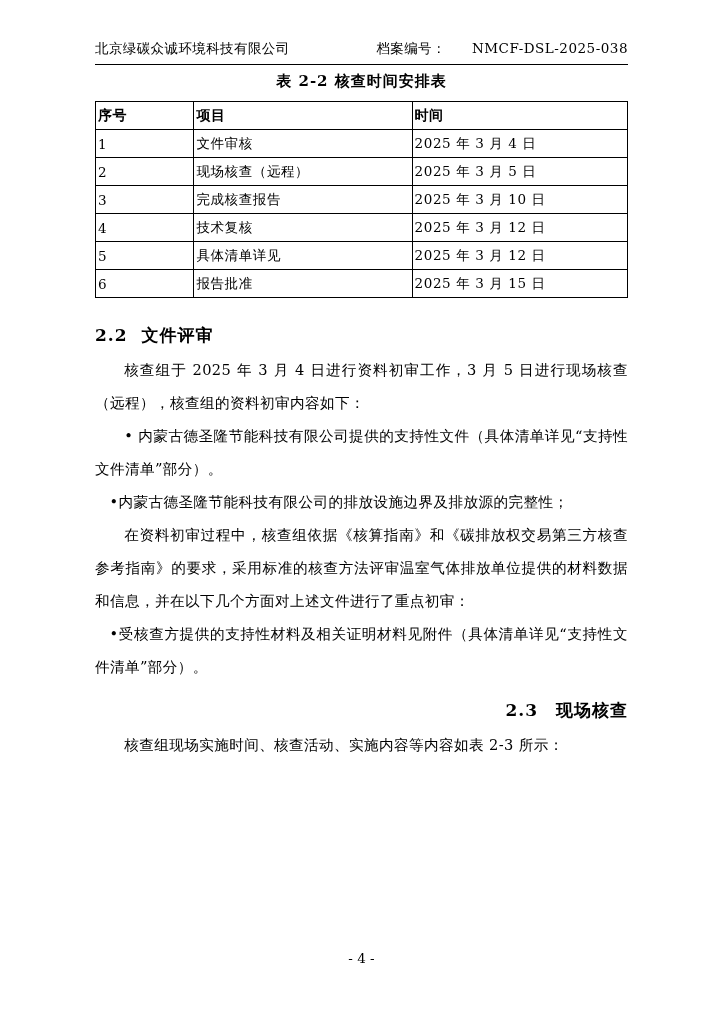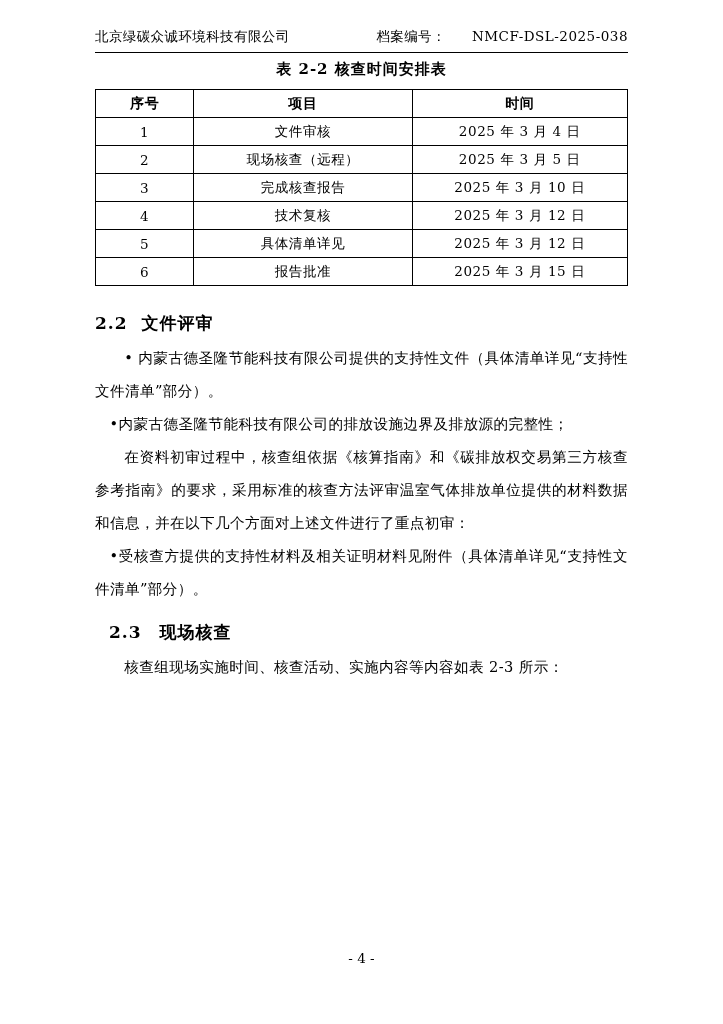--- a/index.html
+++ b/index.html
@@ -15,21 +15,21 @@
     margin: 0 auto;
     box-sizing: border-box;
     font-family: "DejaVu Serif", "Liberation Serif", serif;
     color: #000;
     overflow: hidden;
   }
   .content {
     position: absolute;
     left: 95px;
     right: 95px;
-    top: 28px;
+    top: 40px;
   }
   
   .doc-header {
     display: flex;
     justify-content: space-between;
     align-items: baseline;
     font-size: 13.5px;
     letter-spacing: 0.4px;
     padding-bottom: 4px;
   }
@@ -57,21 +57,21 @@
   }
   
   table.sched {
     border-collapse: collapse;
     width: 100%;
     table-layout: fixed;
     font-size: 13.5px;
   }
   table.sched th, table.sched td {
     border: 1px solid #000;
-    text-align: center;
+    text-align: left;
     height: 25px;
     padding: 1px 2px;
     letter-spacing: 0.6px;
     font-weight: normal;
   }
   table.sched th {
     font-weight: bold;
     font-size: 14px;
   }
   table.sched col.c1 { width: 18.5%; }
@@ -83,20 +83,21 @@
     font-weight: bold;
     margin: 26px 0 6px 0;
     letter-spacing: 1px;
   }
   h2.sec .num { margin-right: 14px; }
   h2.sec2 {
     font-size: 17px;
     font-weight: bold;
     margin: 16px 0 6px 14px;
     letter-spacing: 1px;
+    text-align: right;
   }
   h2.sec2 .num { margin-right: 18px; }
   p.body {
     font-size: 14.6px;
     line-height: 33px;
     margin: 0 0 0 0;
     text-align: justify;
     text-justify: inter-ideograph;
     letter-spacing: 0.4px;
   }
@@ -173,20 +174,21 @@
           <td>报告批准</td>
           <td>2025 年 3 月 15 日</td>
         </tr>
       </tbody>
     </table>
 
     <h2 class="sec">
       <span class="num">2.2</span><span>文件评审</span>
     </h2>
 
+    <p class="body indent">核查组于 2025 年 3 月 4 日进行资料初审工作，3 月 5 日进行现场核查（远程），核查组的资料初审内容如下：</p>
     <p class="body bullet">• 内蒙古德圣隆节能科技有限公司提供的支持性文件（具体清单详见“支持性文件清单”部分）。</p>
     <p class="body bullet2">•内蒙古德圣隆节能科技有限公司的排放设施边界及排放源的完整性；</p>
     <p class="body indent">在资料初审过程中，核查组依据《核算指南》和《碳排放权交易第三方核查参考指南》的要求，采用标准的核查方法评审温室气体排放单位提供的材料数据和信息，并在以下几个方面对上述文件进行了重点初审：</p>
     <p class="body bullet2">•受核查方提供的支持性材料及相关证明材料见附件（具体清单详见“支持性文件清单”部分）。</p>
 
     <h2 class="sec2">
       <span class="num">2.3</span><span>现场核查</span>
     </h2>
 
     <p class="body indent">核查组现场实施时间、核查活动、实施内容等内容如表 2-3 所示：</p>

